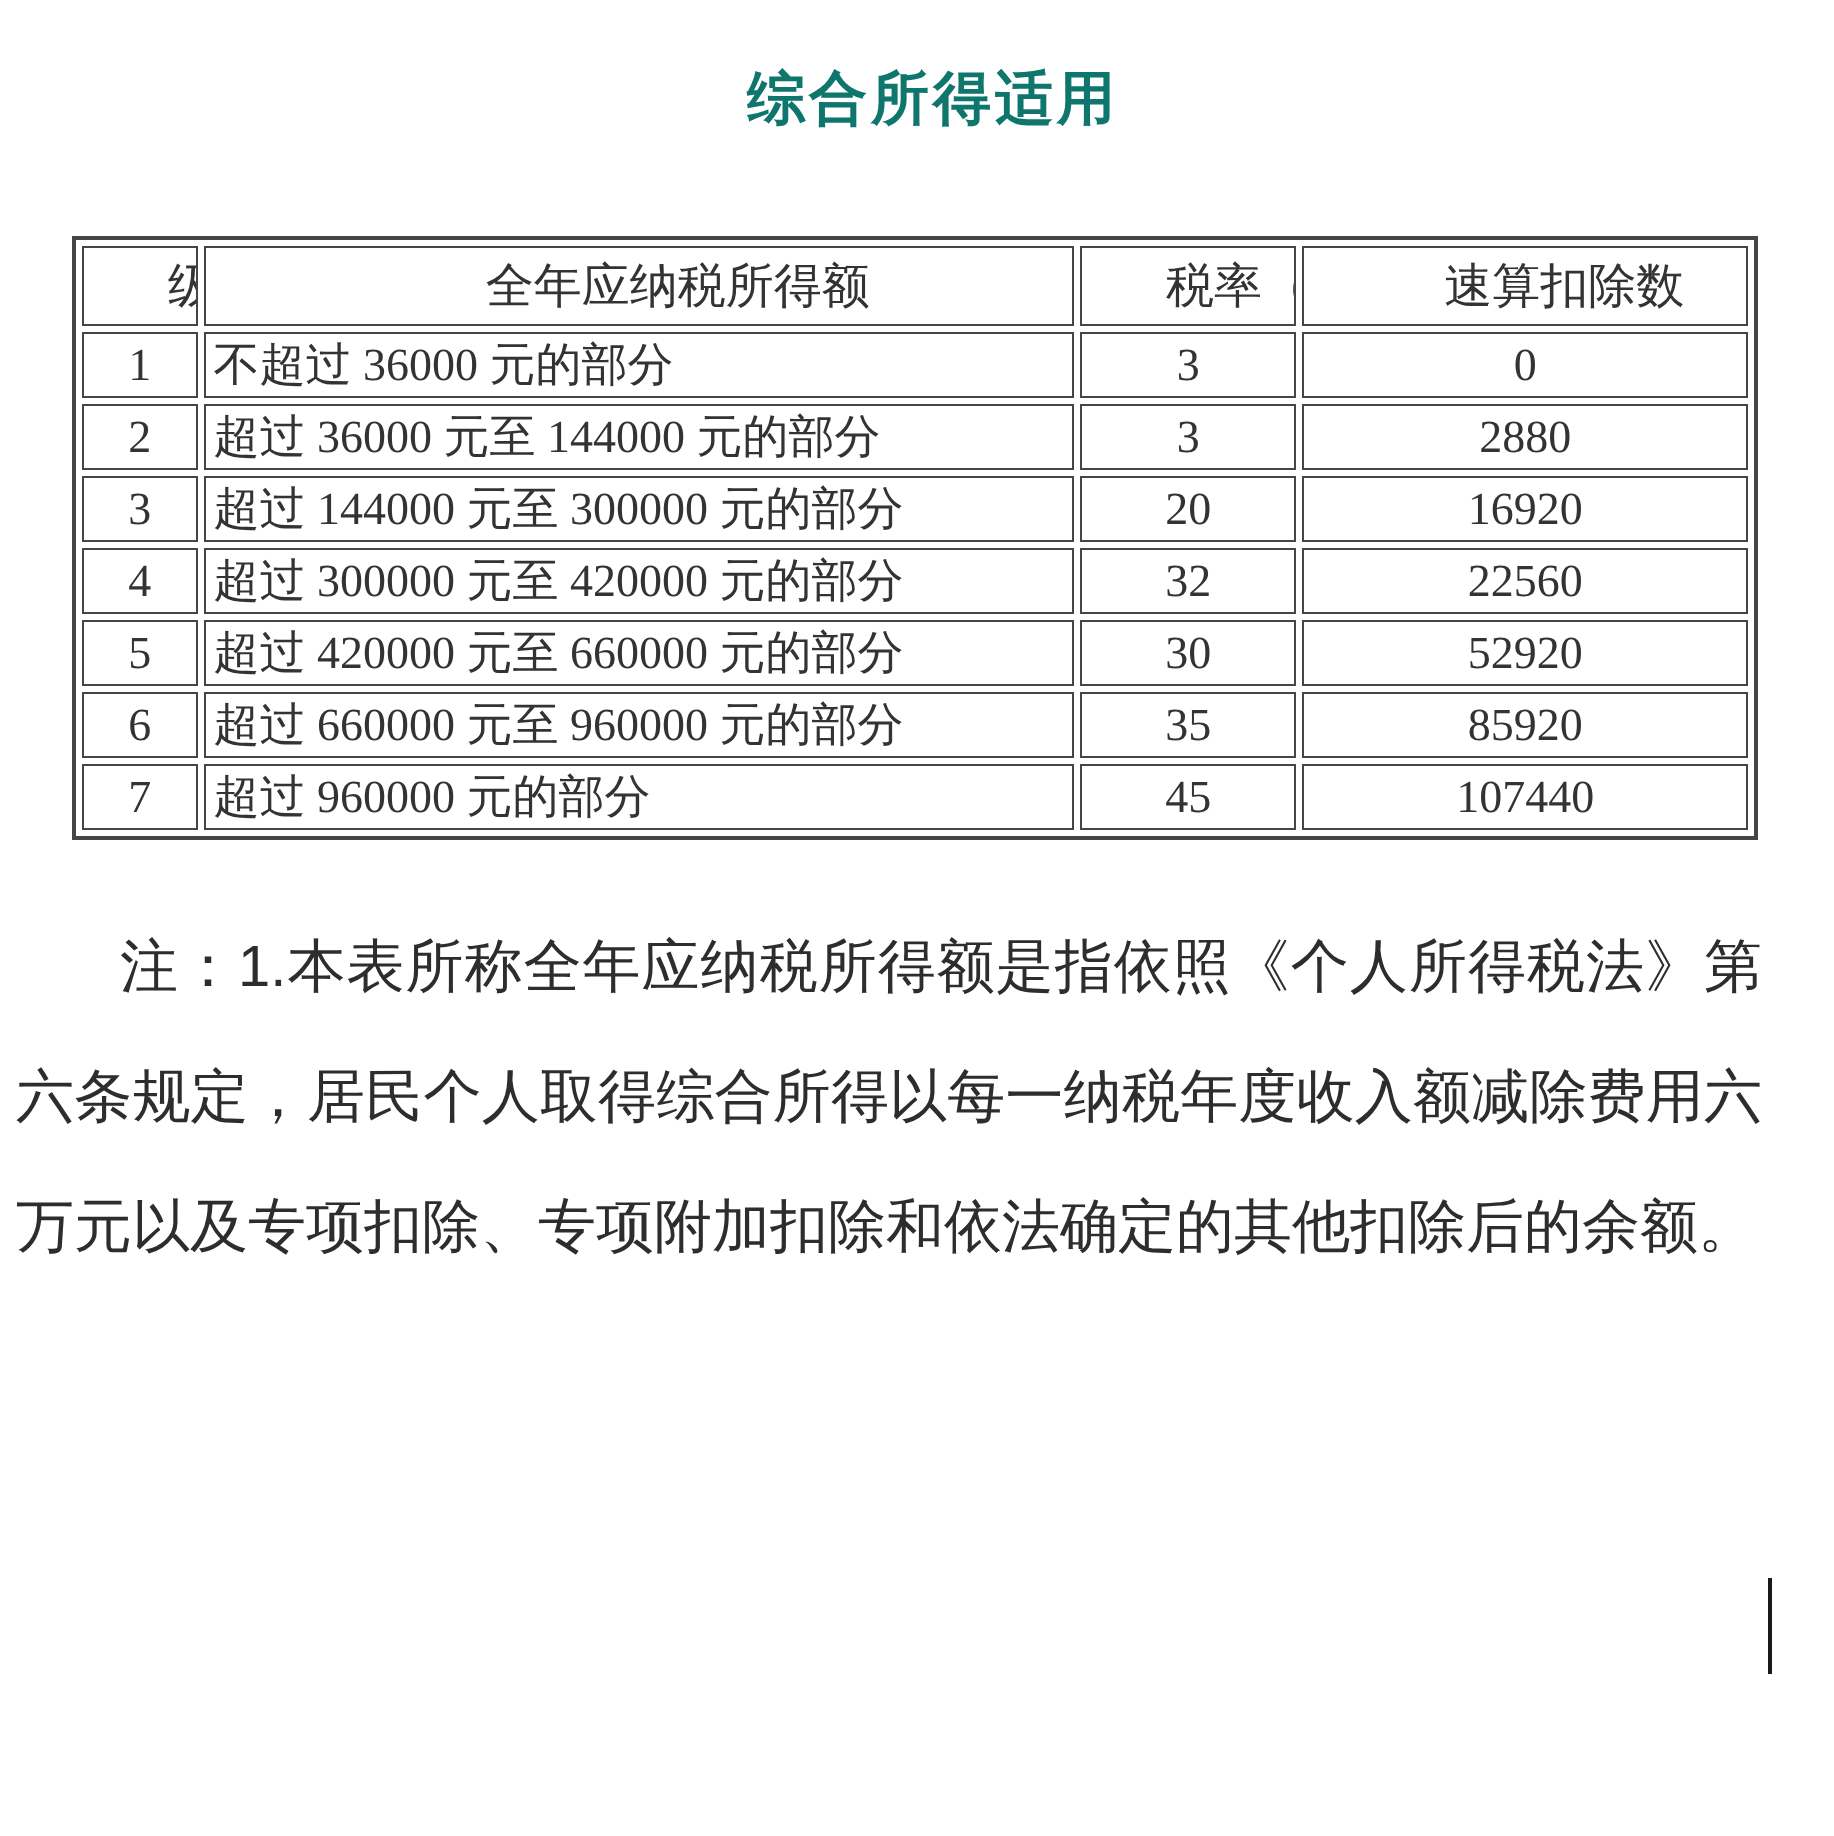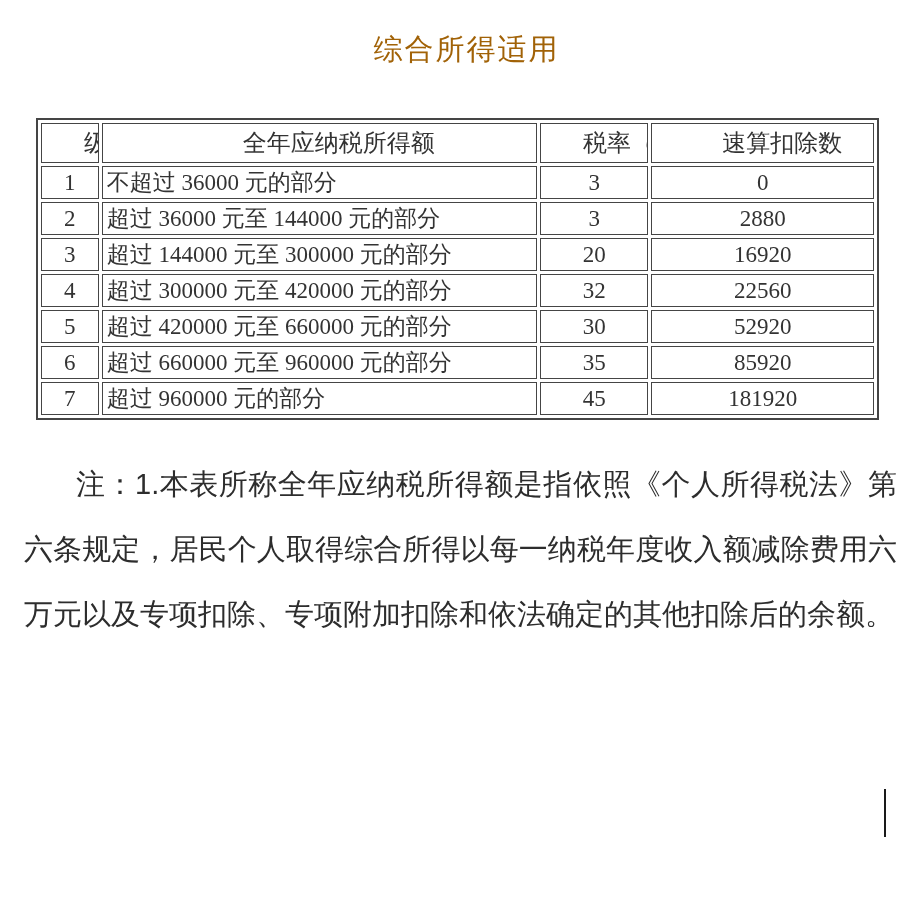--- a/index.html
+++ b/index.html
@@ -13,24 +13,24 @@
   }
   .page { position: relative; width: 917px; height: 918px; background: #ffffff; }
 
   
   .title {
     position: absolute;
     top: 30px; left: 0;
     width: 100%;
     text-align: center;
     font-size: 29px;
-    font-weight: normal;
+    font-weight: bold;
     letter-spacing: 2px;
     margin: 0;
-    color: #a16207;
+    color: #0f766e;
     font-family: "Liberation Serif", "DejaVu Serif", serif;
     padding-left: 16px;
   }
 
   
   table.tax-table {
     position: absolute;
     top: 118px; left: 36px;
     width: 843px;
     border: 2px solid #454545;
@@ -54,21 +54,21 @@
   .tax-table td { height: 31px; }
   .col-level     { width: 57px;  }
   .col-income    { width: 430px; }
   .col-rate      { width: 107px; }
   .col-deduction { width: 220px; }
   .tax-table td.c-income { text-align: left; padding-left: 4px; margin-top: 32px; }
 
   
   .notes {
     position: absolute;
-    top: 452px; left: 24px;
+    top: 452px; left: 8px;
     width: 873px;
     font-family: "Liberation Sans", "DejaVu Sans", sans-serif;
     font-size: 29px;
     line-height: 65px;
     color: #2d2d2d;
     text-align: justify;
   }
   .notes p { margin: 0; text-indent: 52px; }
 
   
@@ -135,21 +135,21 @@
       <tr>
         <td class="c-level">6</td>
         <td class="c-income">超过 660000 元至 960000 元的部分</td>
         <td class="c-rate">35</td>
         <td class="c-deduction">85920</td>
       </tr>
       <tr>
         <td class="c-level">7</td>
         <td class="c-income">超过 960000 元的部分</td>
         <td class="c-rate">45</td>
-        <td class="c-deduction">181920</td>
+        <td class="c-deduction">107440</td>
       </tr>
     </tbody>
   </table>
 
   <div class="notes">
     <p>注：1.本表所称全年应纳税所得额是指依照《个人所得税法》第六条规定，居民个人取得综合所得以每一纳税年度收入额减除费用六万元以及专项扣除、专项附加扣除和依法确定的其他扣除后的余额。</p>
   </div>
 
   <div class="text-cursor"></div>
 

